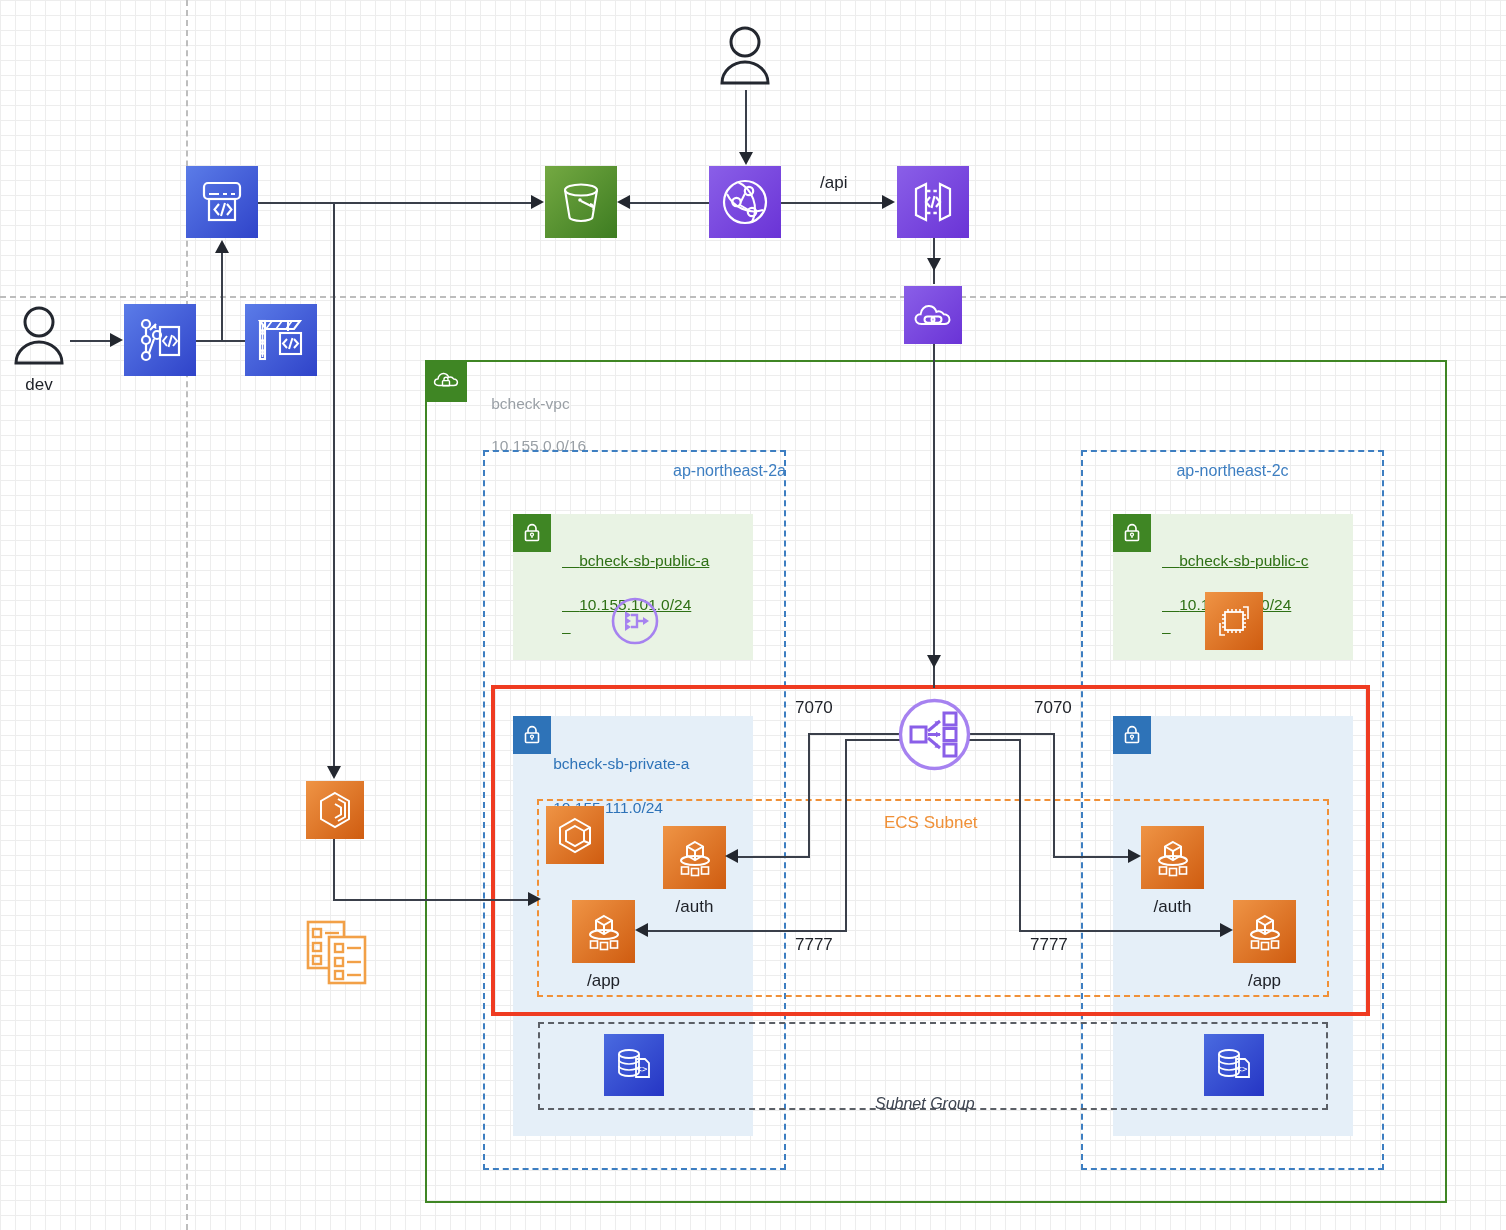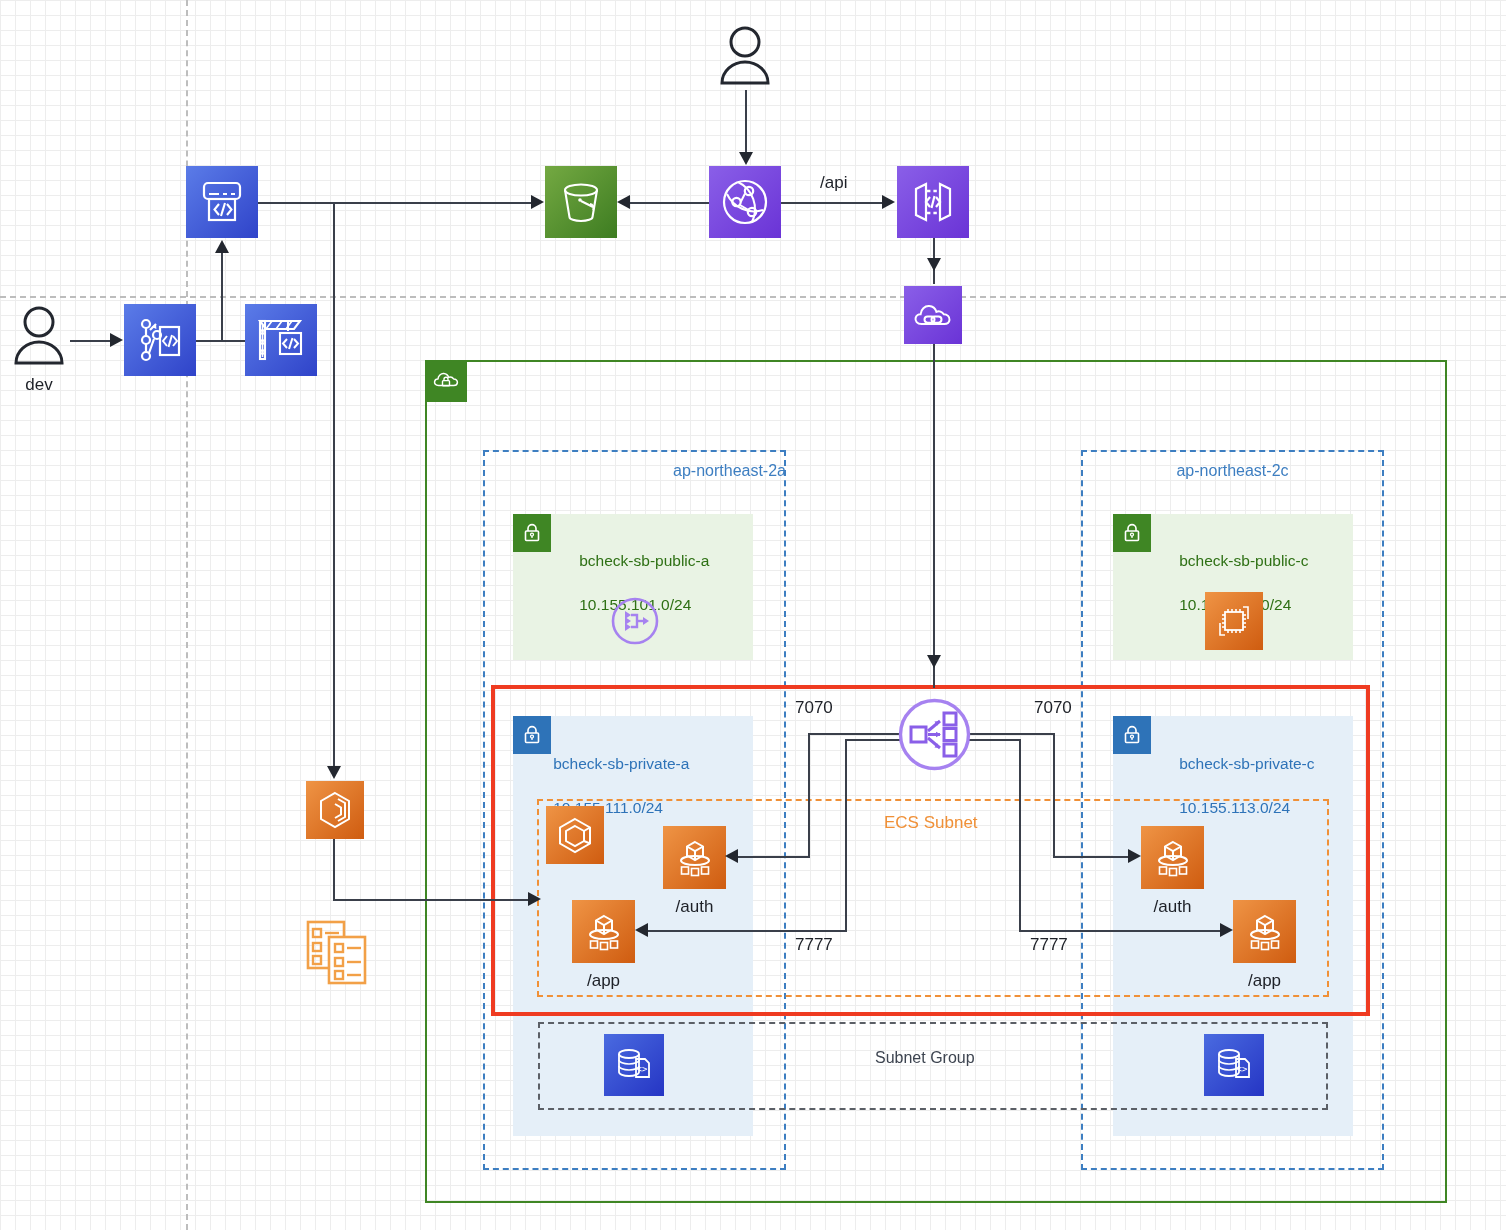--- a/index.html
+++ b/index.html
@@ -78,21 +78,21 @@
     display: flex; align-items: center; justify-content: center;
   }
   .subnet-tag.green { background: #3f8624; }
   .subnet-tag.blue  { background: #2e73b8; }
   .subnet-label {
     position: absolute;
     font-size: 15.5px;
     line-height: 22px;
     white-space: pre;
   }
-  .subnet-label.green { color: #2e7014; }
+  .subnet-label.green { color: #2e7014; text-decoration: underline; }
   .subnet-label.blue  { color: #2e73b8; }
 
   .red-box {
     border: 4px solid #ef3b21;
   }
   .ecs-box {
     border: 2px dashed #f09037;
   }
   .ecs-label {
     position: absolute;
@@ -156,20 +156,24 @@
   <div class="page-guide-v" style="left:186px;"></div>
   <div class="page-guide-h" style="top:296px;"></div>
 
   <div class="abs vpc-box" style="left:425px; top:360px; width:1022px; height:843px;"></div>
   <div class="vpc-tag" style="left:425px; top:360px;">
     <svg width="26" height="26" viewBox="0 0 26 26">
       <path d="M5.5 17.5 C2.6 17.5 1.2 15.5 1.6 13.6 C2 11.7 3.7 10.8 5 10.9 C5.2 7.6 7.9 5.4 10.8 5.6 C13.3 5.8 15 7.5 15.6 9.3 C17.4 8.6 19.6 9.3 20.6 10.9 C22.9 10.9 24.6 12.6 24.4 14.6 C24.2 16.4 22.6 17.5 20.8 17.5 Z" fill="none" stroke="#ffffff" stroke-width="1.5" stroke-linejoin="round"></path>
       <rect x="9.5" y="12.6" width="7" height="5.2" rx="0.8" fill="none" stroke="#ffffff" stroke-width="1.4"></rect>
       <path d="M11 12.6 v-1.4 a2 2 0 0 1 4 0 v1.4" fill="none" stroke="#ffffff" stroke-width="1.4"></path>
     </svg>
+  </div>
+  <div class="vpc-label" style="left:474px; top:372px;">
+    <span>bcheck-vpc</span><br>
+    <span>10.155.0.0/16</span>
   </div>
 
   <div class="abs az-box" style="left:483px; top:450px; width:303px; height:720px;"></div>
   <div class="az-label" style="left:483px; top:462px; width:303px;text-align:right;">ap-northeast-2a</div>
 
   <div class="abs az-box" style="left:1081px; top:450px; width:303px; height:720px;"></div>
   <div class="az-label" style="left:1081px; top:462px; width:303px;">ap-northeast-2c</div>
 
   <div class="abs subnet-public" style="left:513px; top:514px; width:240px; height:146px;"></div>
   <div class="subnet-tag green" style="left:513px; top:514px;">
@@ -253,24 +257,20 @@
 
   <div class="abs subnet-private" style="left:1113px; top:716px; width:240px; height:420px;"></div>
   <div class="subnet-tag blue" style="left:1113px; top:716px;">
     <svg width="22" height="22" viewBox="0 0 22 22">
       <rect x="4.5" y="9" width="13" height="9.5" rx="1" fill="none" stroke="#ffffff" stroke-width="1.6"></rect>
       <path d="M7 9 V6.6 a4 4 0 0 1 8 0 V9" fill="none" stroke="#ffffff" stroke-width="1.6"></path>
       <circle cx="11" cy="12.6" r="1.5" fill="none" stroke="#ffffff" stroke-width="1.3"></circle>
       <path d="M11 13.8 v2.2" stroke="#ffffff" stroke-width="1.3"></path>
     </svg>
   </div>
-  <div class="subnet-label blue" style="left:1162px; top:731px;">
-    <span>bcheck-sb-private-c</span><br>
-    <span>10.155.113.0/24</span>
-  </div>
 
   <div class="abs ecs-box" style="left:537px; top:799px; width:792px; height:198px;"></div>
   <div class="ecs-label" style="left:884px; top:813px;">ECS Subnet</div>
 
   <div class="tile grad-orange" style="left:546px; top:806px; width:58px; height:58px;">
     <svg width="42" height="42" viewBox="0 0 42 42">
       <path d="M21 5 L36 13.5 V29.5 L21 38 L6 29.5 V13.5 Z" fill="none" stroke="#ffffff" stroke-width="2"></path>
       <path d="M21 12 L30 17 V27 L21 32 L12 27 V17 Z" fill="none" stroke="#ffffff" stroke-width="2"></path>
       <path d="M30 17 L36 13.5 M30 27 L36 29.5" stroke="#ffffff" stroke-width="2"></path>
     </svg>
@@ -318,21 +318,21 @@
       <path d="M15 11.5 L23 16 L31 11.5 M23 16 V25" stroke="#ffffff" stroke-width="2" fill="none"></path>
       <ellipse cx="23" cy="25.5" rx="14" ry="4.6" fill="none" stroke="#ffffff" stroke-width="2"></ellipse>
       <rect x="9.5" y="32" width="7" height="7" fill="none" stroke="#ffffff" stroke-width="1.6"></rect>
       <rect x="19.5" y="33.5" width="7" height="7" fill="none" stroke="#ffffff" stroke-width="1.6"></rect>
       <rect x="29.5" y="32" width="7" height="7" fill="none" stroke="#ffffff" stroke-width="1.6"></rect>
     </svg>
   </div>
   <div class="node-label" style="left:1233px; top:971px; width:63px;">/app</div>
 
   <div class="abs sg-box" style="left:538px; top:1022px; width:790px; height:88px;"></div>
-  <div class="sg-label" style="left:875px; top:1049px;">Subnet Group</div>
+  <div class="sg-label" style="left:875px; top:1095px;font-style:italic;">Subnet Group</div>
 
   <div class="tile grad-blue2" style="left:604px; top:1034px; width:60px; height:62px;">
     <svg width="44" height="44" viewBox="0 0 44 44">
       <ellipse cx="17" cy="11" rx="10" ry="4" fill="none" stroke="#ffffff" stroke-width="1.8"></ellipse>
       <path d="M7 11 v18 a10 4 0 0 0 20 0 V11" fill="none" stroke="#ffffff" stroke-width="1.8"></path>
       <path d="M7 17 a10 4 0 0 0 20 0 M7 23 a10 4 0 0 0 20 0" fill="none" stroke="#ffffff" stroke-width="1.6"></path>
       <path d="M24 16 h9 l4 4 v14 h-13 z" fill="none" stroke="#ffffff" stroke-width="1.8"></path>
       <text x="30" y="29" font-size="9" fill="#ffffff" text-anchor="middle" font-family="monospace">&lt;&gt;</text>
     </svg>
   </div>

